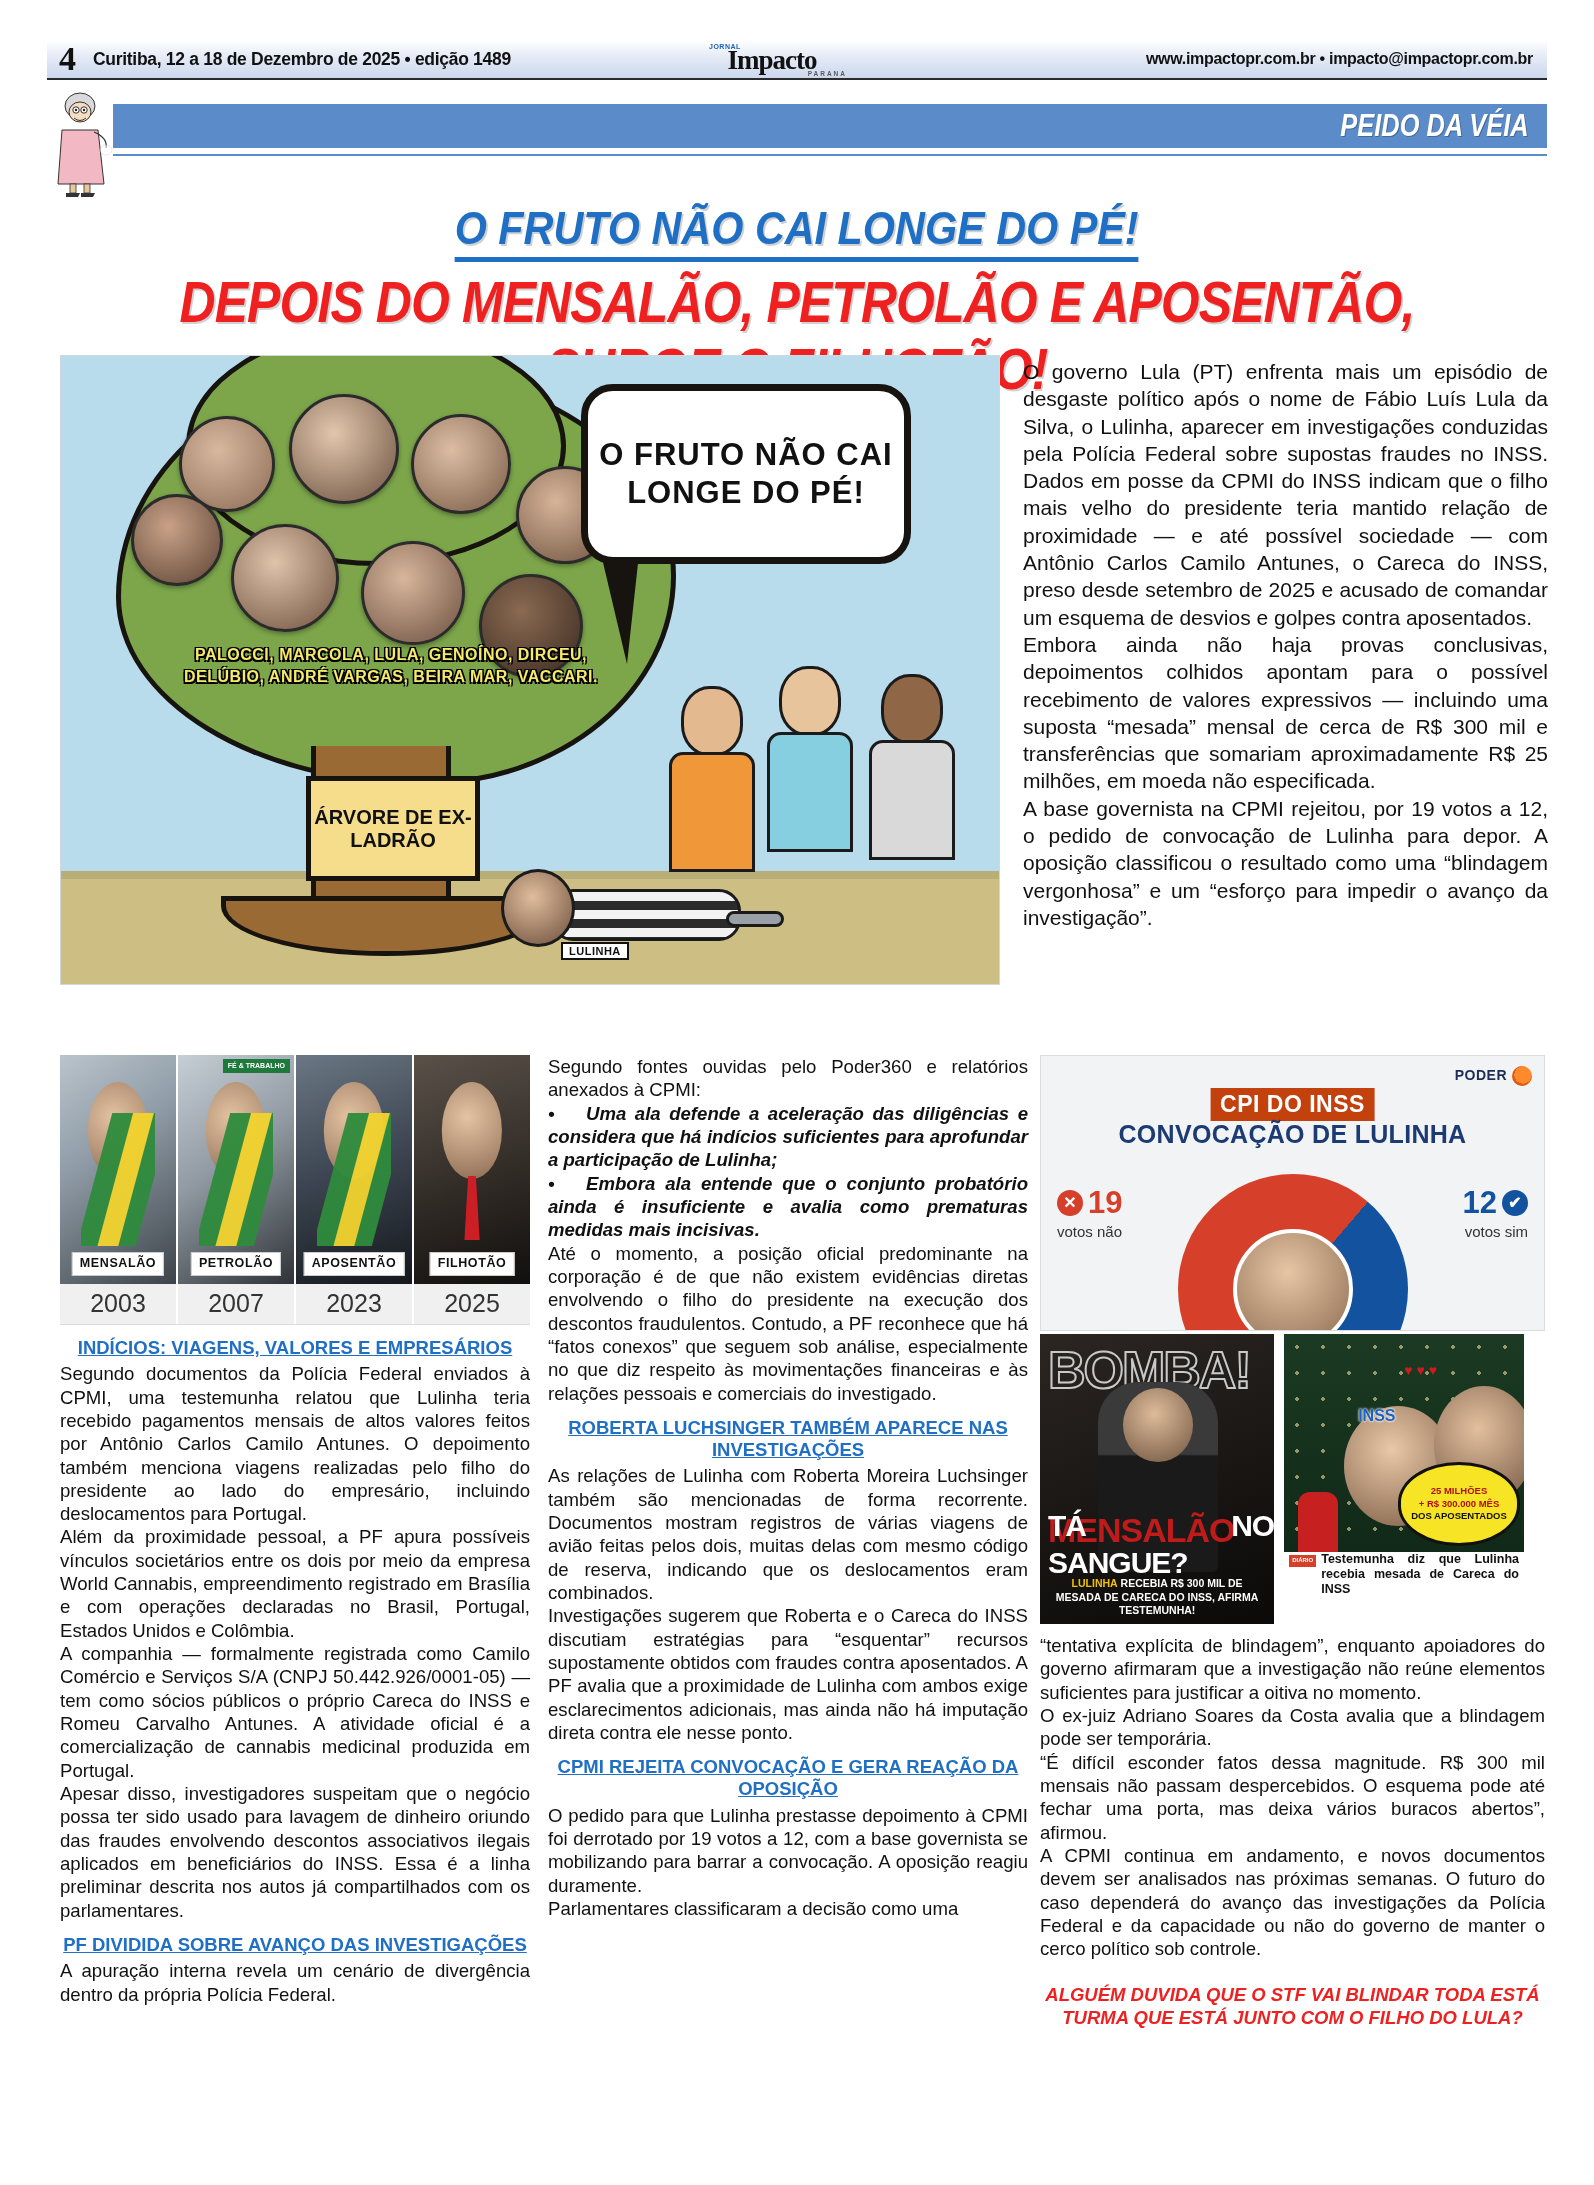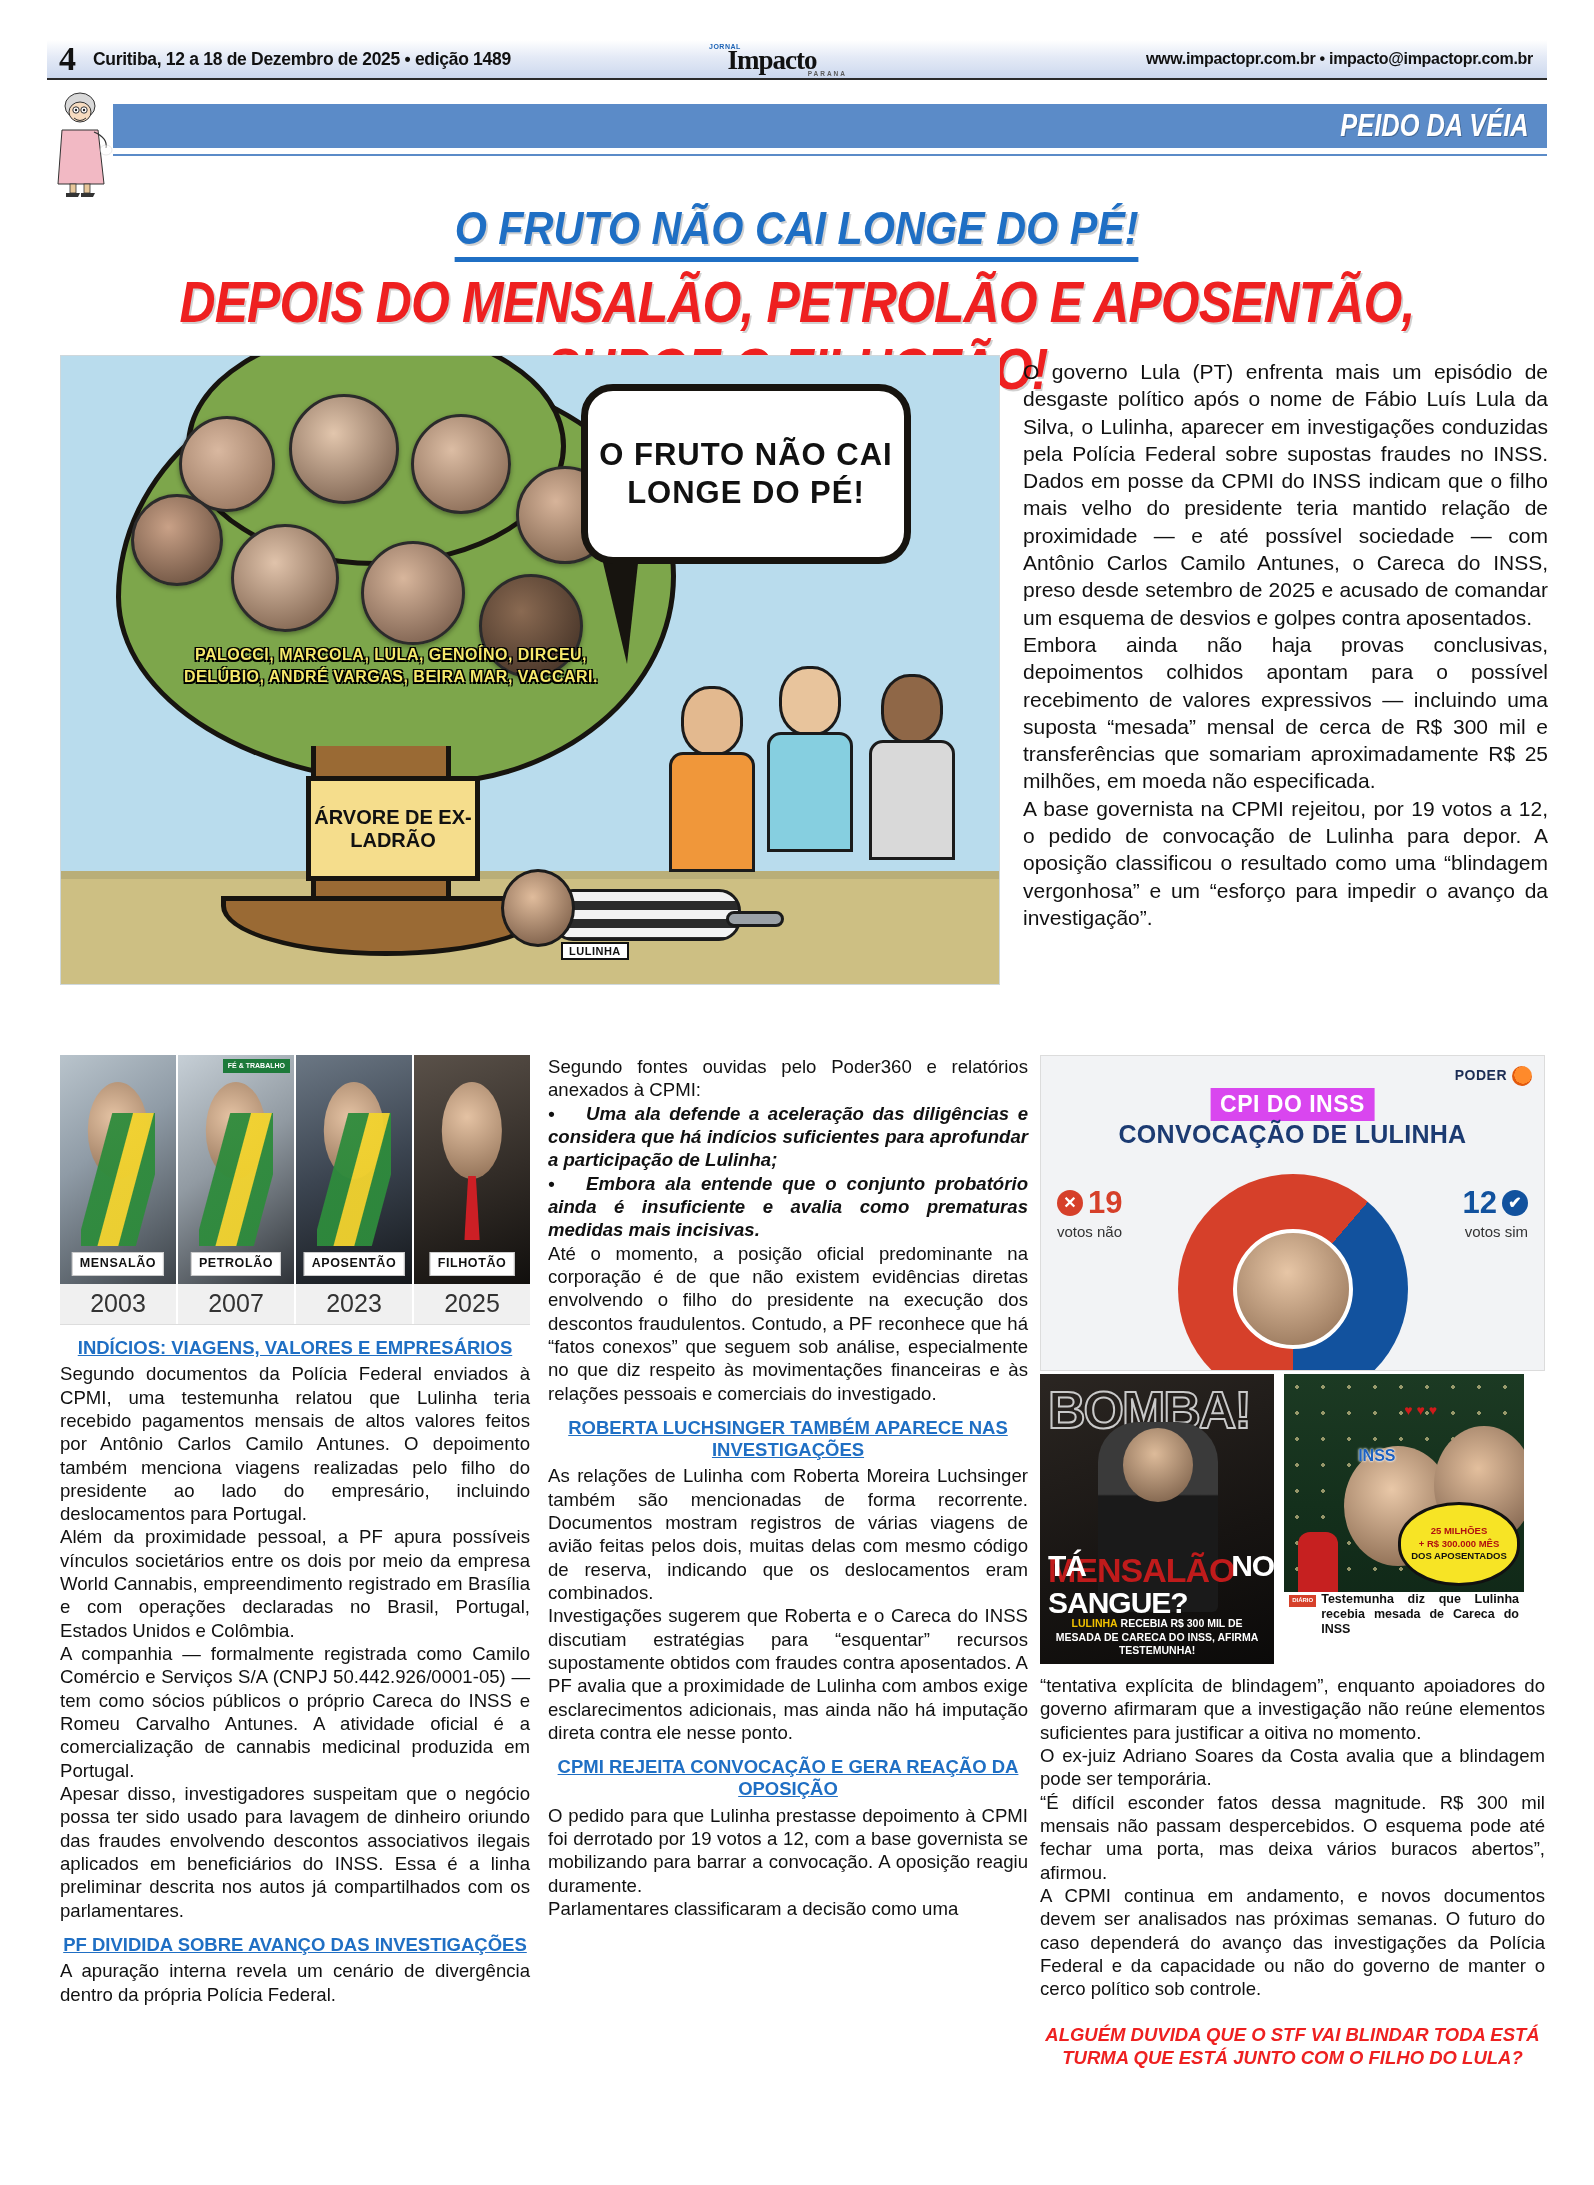--- a/index.html
+++ b/index.html
@@ -247,32 +247,32 @@
     color:#1f6fc4; font-weight:bold; font-size:18.5px; text-align:center;
     text-decoration:underline; margin:12px 0 3px; line-height:1.2;
   }
   .bullet{
     font-weight:bold; font-style:italic; text-align:justify; margin:0;
   }
   .bullet .dot{ display:inline-block; width:38px; }
 
   
   .poder{
-    width:505px; height:316px; background:#f2f3f5; position:relative; overflow:hidden;
+    width:505px; height:276px; background:#f2f3f5; position:relative; overflow:hidden;
     border:1px solid #dcdcdc;
   }
   .poder .logo{
     position:absolute; right:12px; top:10px; display:flex; align-items:center; gap:5px;
   }
   .poder .logo .txt{ font-size:14px; font-weight:bold; color:#1c2d55; letter-spacing:.5px; }
   .poder .logo .dot{ width:20px;height:20px;border-radius:50%;
      background:radial-gradient(circle at 55% 45%,#ff8a2b 55%,#e2590d 56%); }
   .poder .t1{
     position:absolute; left:50%; transform:translateX(-50%); top:32px;
-    background:#d946ef; color:#fff; font-weight:bold; font-size:23px; padding:2px 10px;
+    background:#c2410c; color:#fff; font-weight:bold; font-size:23px; padding:2px 10px;
     letter-spacing:.5px; white-space:nowrap;
   }
   .poder .t2{
     position:absolute; left:50%; transform:translateX(-50%); top:63px;
     color:#1c3b72; font-weight:bold; font-size:25px; letter-spacing:.3px; white-space:nowrap;
   }
   .donut{
     position:absolute; left:50%; transform:translateX(-50%); top:118px;
     width:230px; height:230px; border-radius:50%;
     background:conic-gradient(from 180deg,#d6402a 0 61.3%, #12529e 61.3% 100%);

